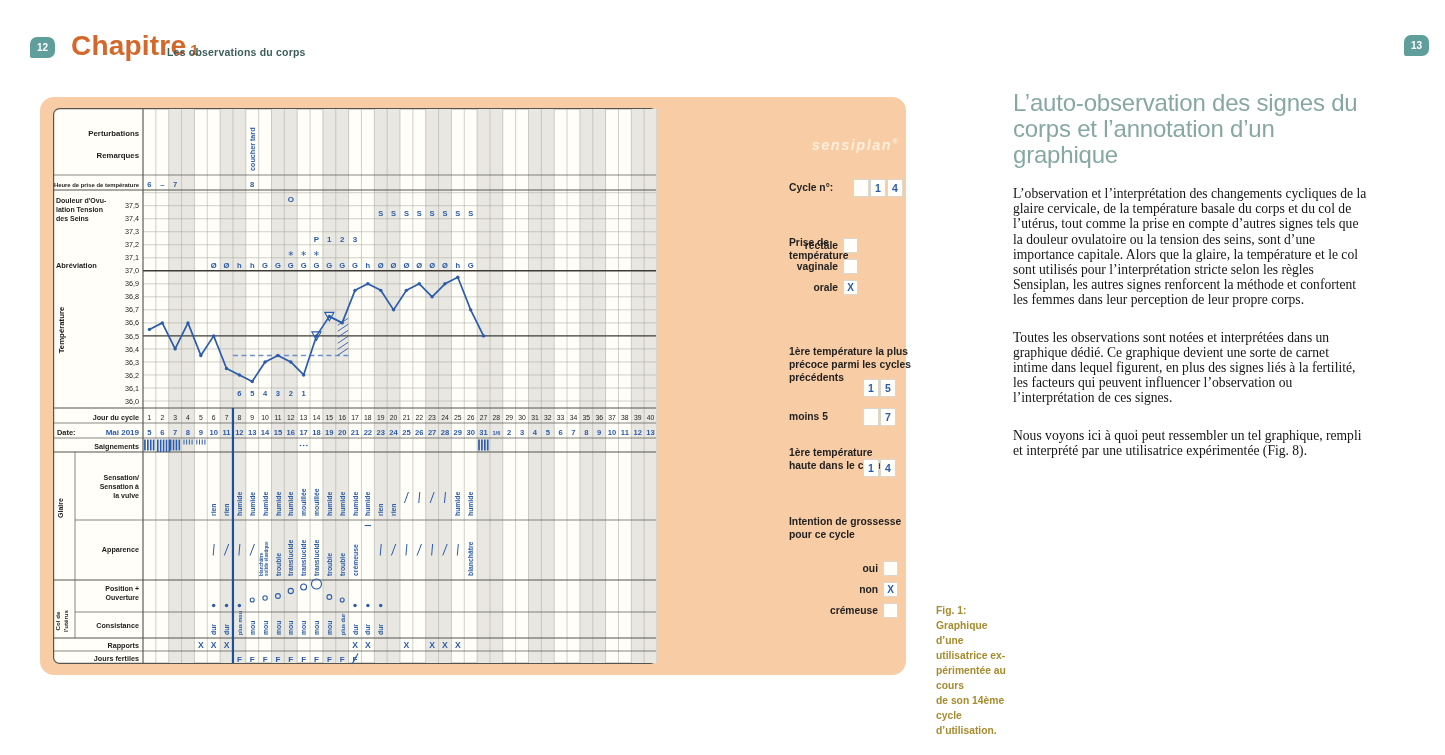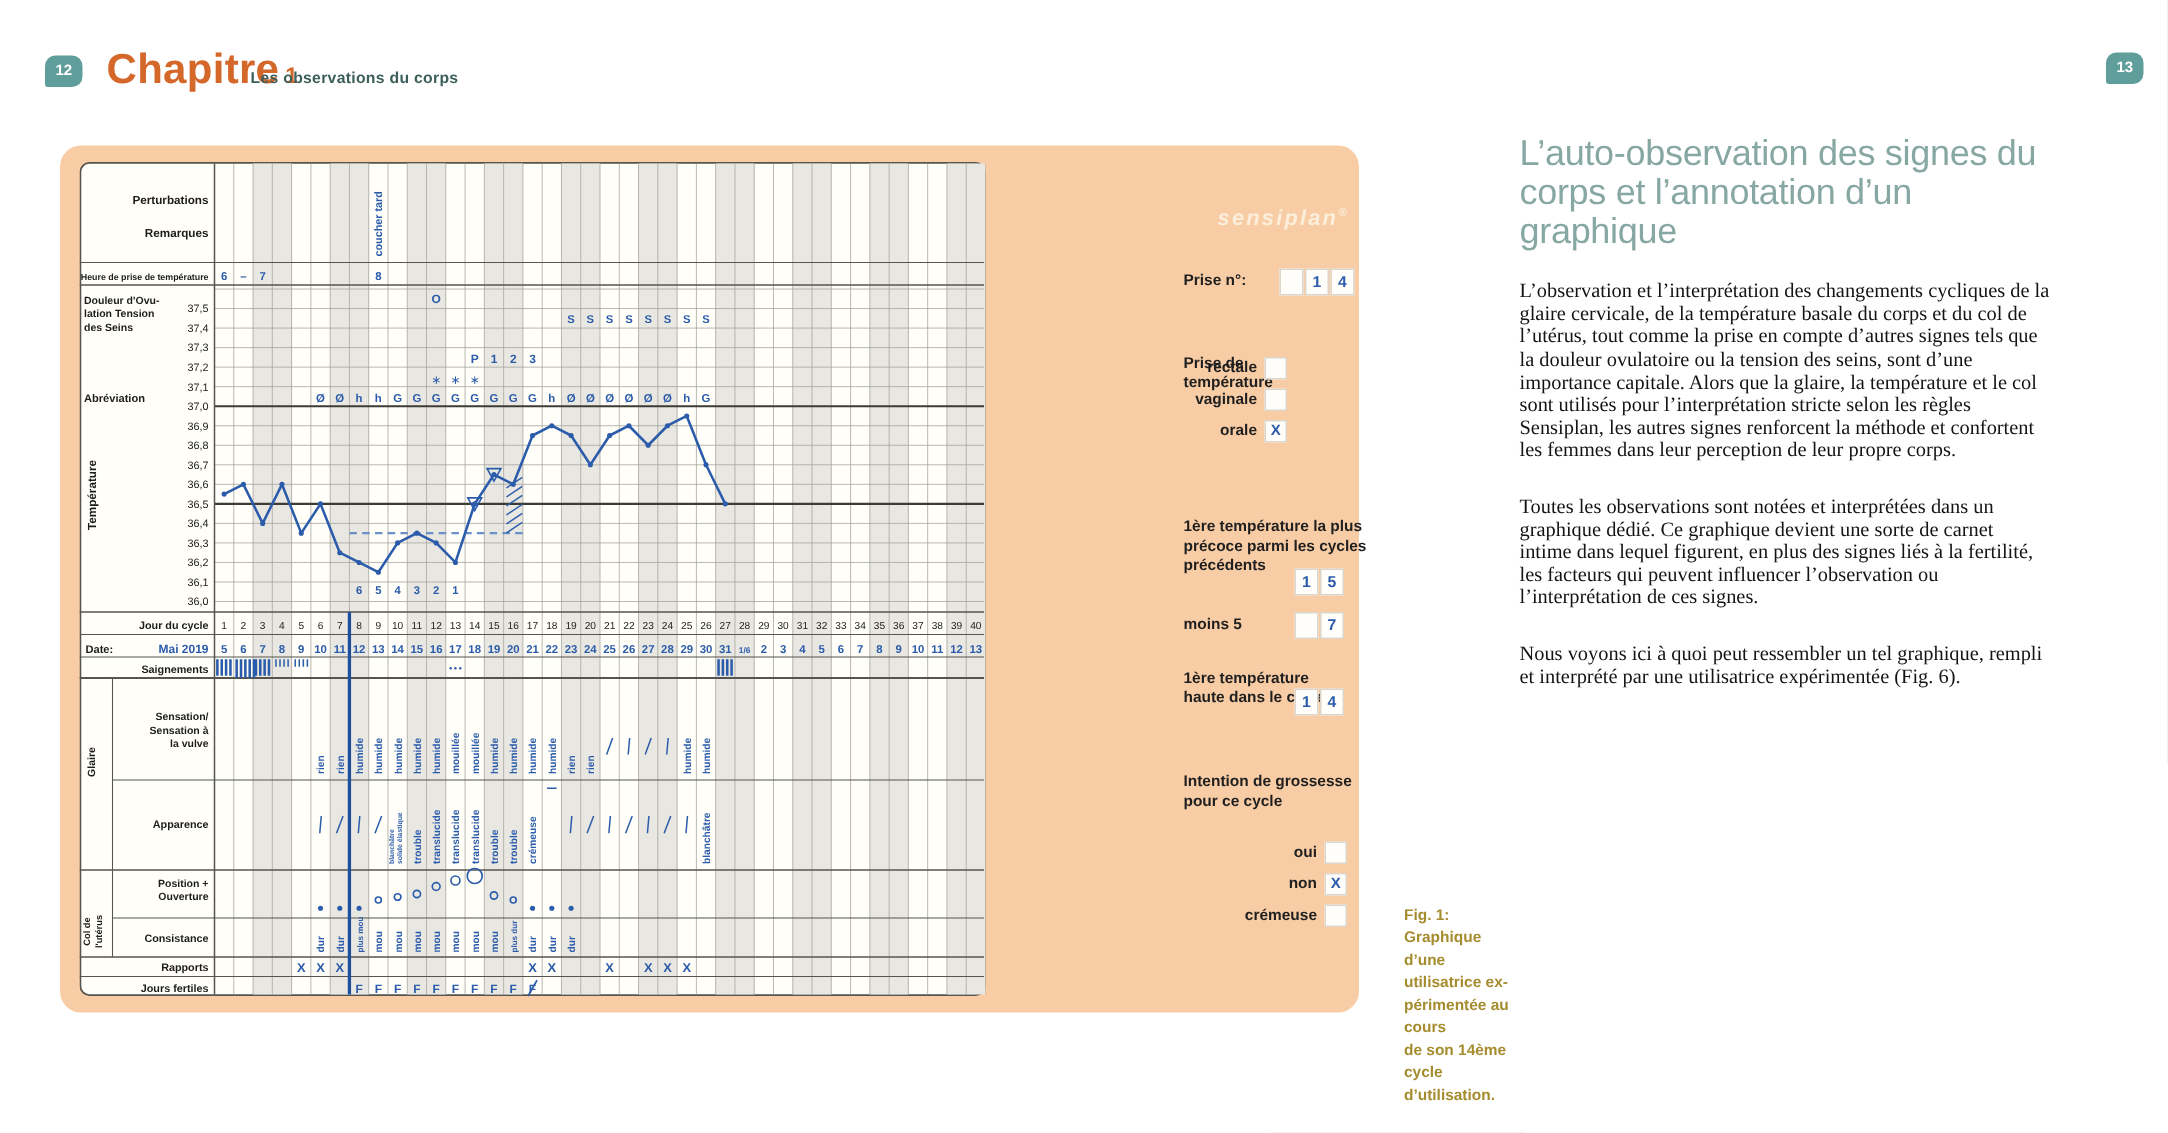--- a/index.html
+++ b/index.html
@@ -471,21 +471,21 @@
         <text x="237.775" y="553.8" font-size="8" fill="#2b5cab" text-anchor="middle" font-weight="700">F</text>
         <text x="250.625" y="553.8" font-size="8" fill="#2b5cab" text-anchor="middle" font-weight="700">F</text>
         <text x="263.475" y="553.8" font-size="8" fill="#2b5cab" text-anchor="middle" font-weight="700">F</text>
         <text x="276.325" y="553.8" font-size="8" fill="#2b5cab" text-anchor="middle" font-weight="700">F</text>
         <text x="289.17499999999995" y="553.8" font-size="8" fill="#2b5cab" text-anchor="middle" font-weight="700">F</text>
         <text x="302.025" y="553.8" font-size="8" fill="#2b5cab" text-anchor="middle" font-weight="700">F</text>
         <line x1="305.025" y1="545.5" x2="299.025" y2="556" stroke="#2b5cab" stroke-width="1.1"></line>
       </svg>
     </div>
 
-  <div class="abs flabel" style="left:789px;top:181px;">Prise n°:</div>
+  <div class="abs flabel" style="left:789px;top:181px;">Cycle n°:</div>
   <div class="abs boxrow" style="left:852px;top:179px;">
     <span class="numbox"></span>
     <span class="numbox">1</span>
     <span class="numbox">4</span>
   </div>
 
   <div class="abs flabel" style="left:789px;top:236px;">
     <div>Prise de</div>
     <div>température</div>
   </div>
@@ -556,16 +556,16 @@
     <div>d’utilisation.</div>
   </div>
 
   <div class="abs article">
     <h1>
       <span>L’auto-observation des signes du</span><br>
       <span>corps et l’annotation d’un graphique</span>
     </h1>
     <p>L’observation et l’interprétation des changements cycliques de la glaire cervicale, de la température basale du corps et du col de l’utérus, tout comme la prise en compte d’autres signes tels que la douleur ovulatoire ou la tension des seins, sont d’une importance capitale. Alors que la glaire, la température et le col sont utilisés pour l’interprétation stricte selon les règles Sensiplan, les autres signes renforcent la méthode et confortent les femmes dans leur perception de leur propre corps.</p>
     <p style="margin-top:22px;">Toutes les observations sont notées et interprétées dans un graphique dédié. Ce graphique devient une sorte de carnet intime dans lequel figurent, en plus des signes liés à la fertilité, les facteurs qui peuvent influencer l’observation ou l’interprétation de ces signes.</p>
-    <p style="margin-top:22px;">Nous voyons ici à quoi peut ressembler un tel graphique, rempli et interprété par une utilisatrice expérimentée (Fig. 6).</p>
+    <p style="margin-top:22px;">Nous voyons ici à quoi peut ressembler un tel graphique, rempli et interprété par une utilisatrice expérimentée (Fig. 8).</p>
   </div>
 
 </div>
 
 </body></html>

